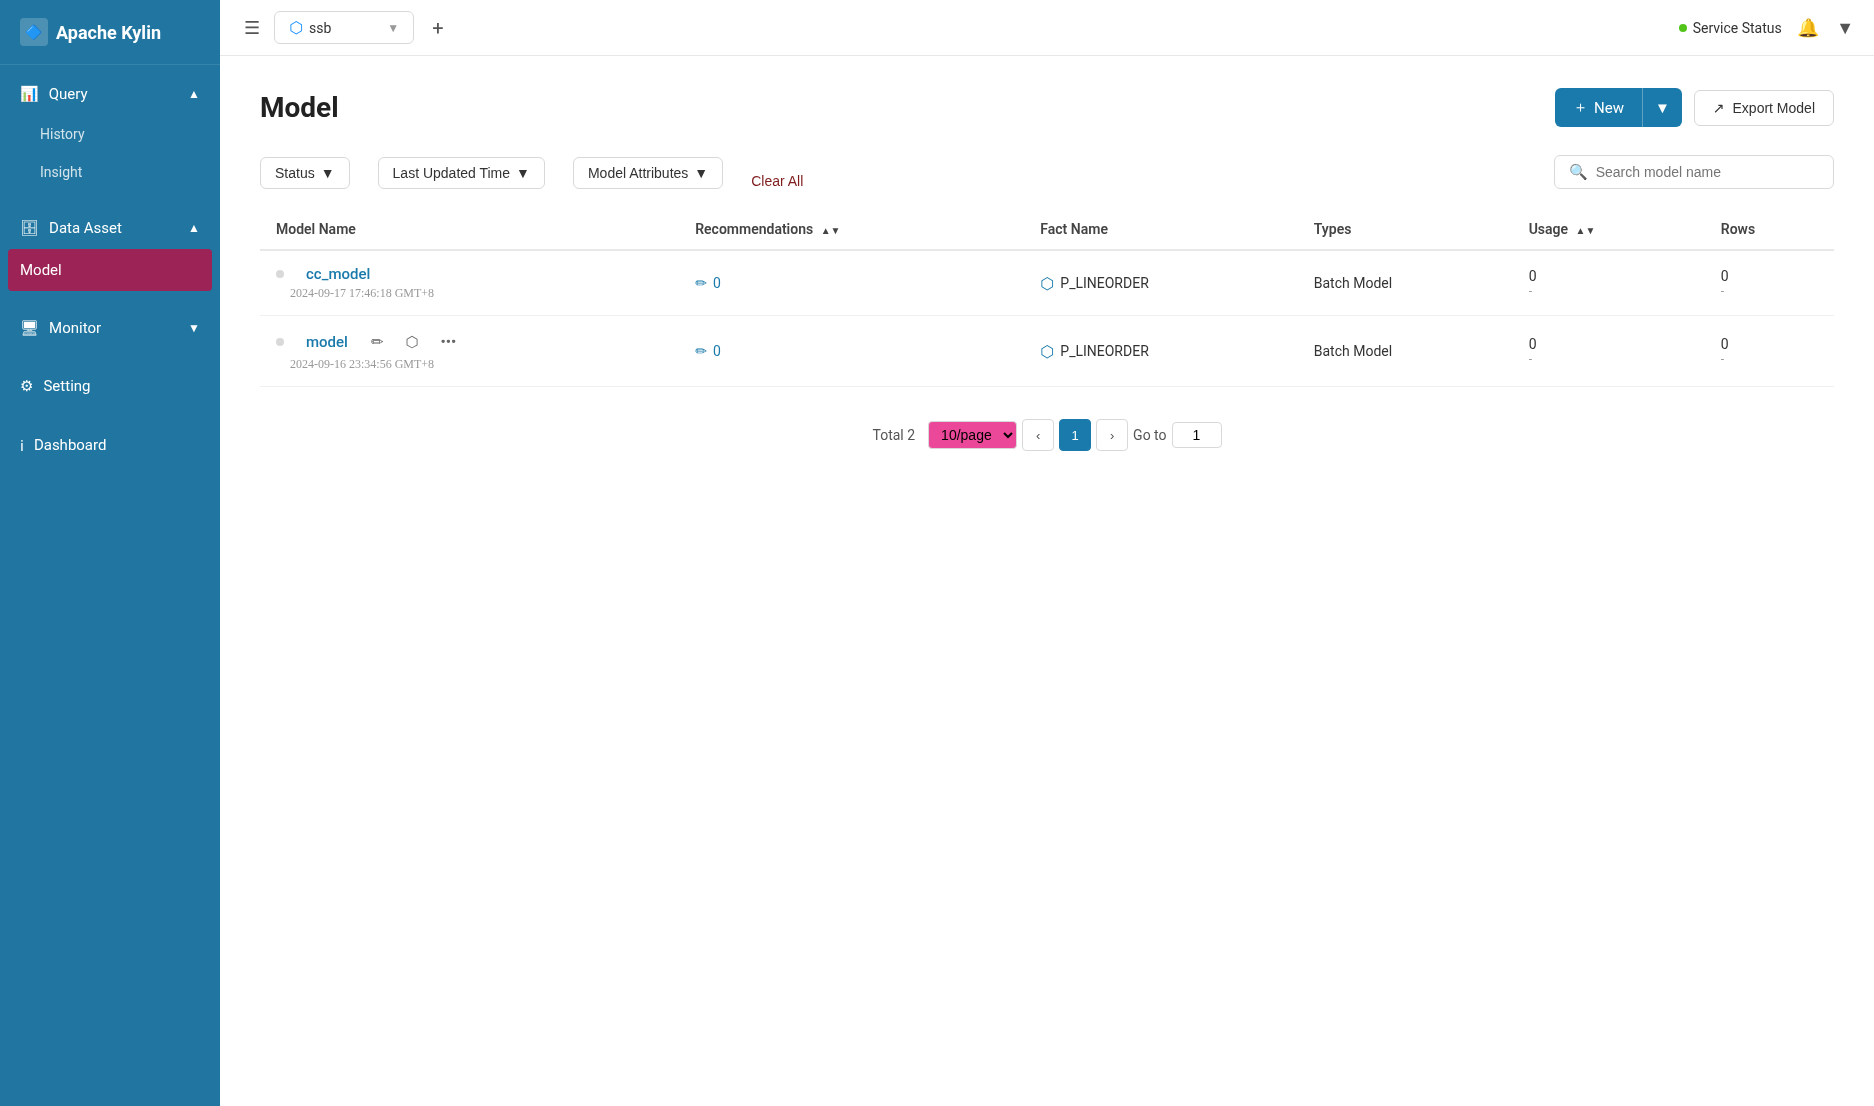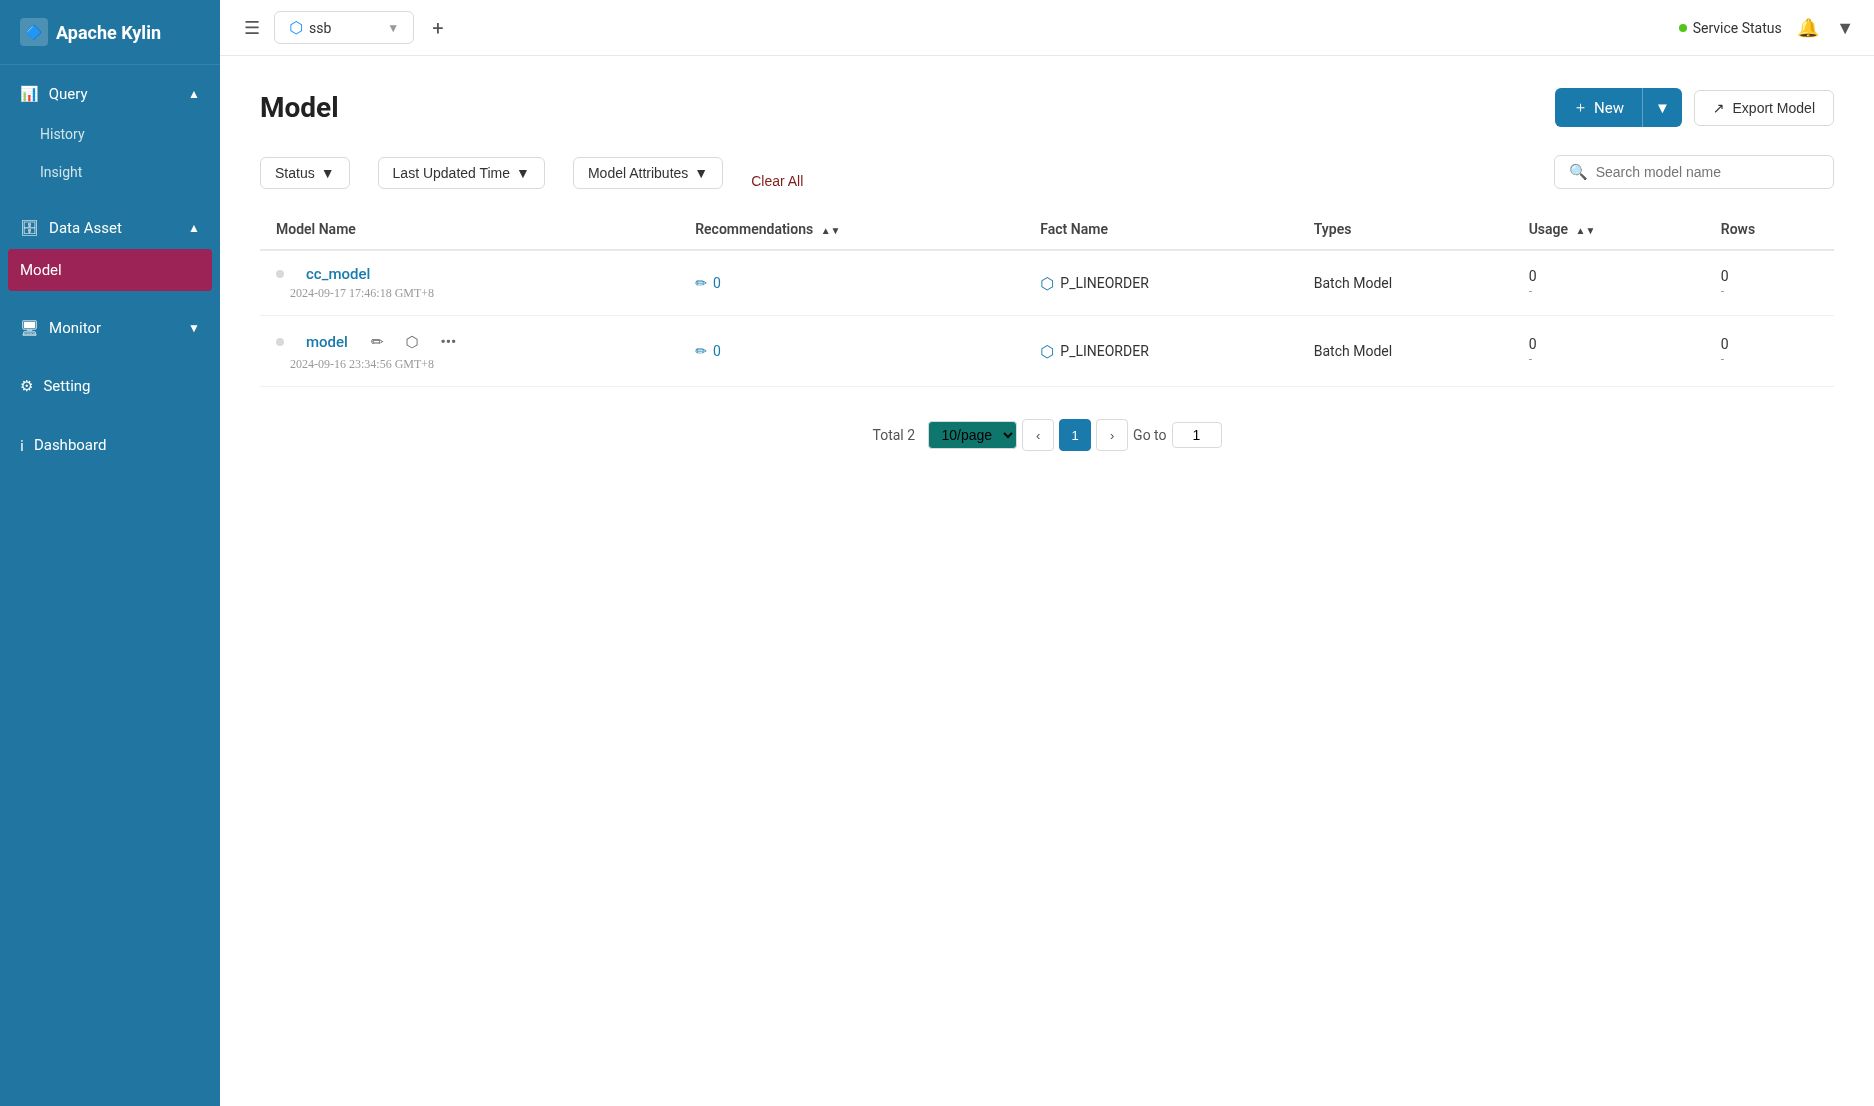--- a/index.html
+++ b/index.html
@@ -270,22 +270,21 @@
       gap: 5px;
       margin-top: 32px;
     }
     .pagination-info { font-size: 14px; color: #555; margin-right: 8px; }
     .page-size-select {
       border: 1px solid #d9d9d9;
       border-radius: 4px;
       padding: 4px 8px;
       font-size: 14px;
       cursor: pointer;
-      background: #0f766e;
-      text-align: right;
+      background: #ec4899;
     }
     .page-btn {
       width: 32px; height: 32px;
       border: 1px solid #d9d9d9;
       border-radius: 4px;
       display: flex; align-items: center; justify-content: center;
       cursor: pointer;
       font-size: 13px;
       background: white;
       color: #555;

